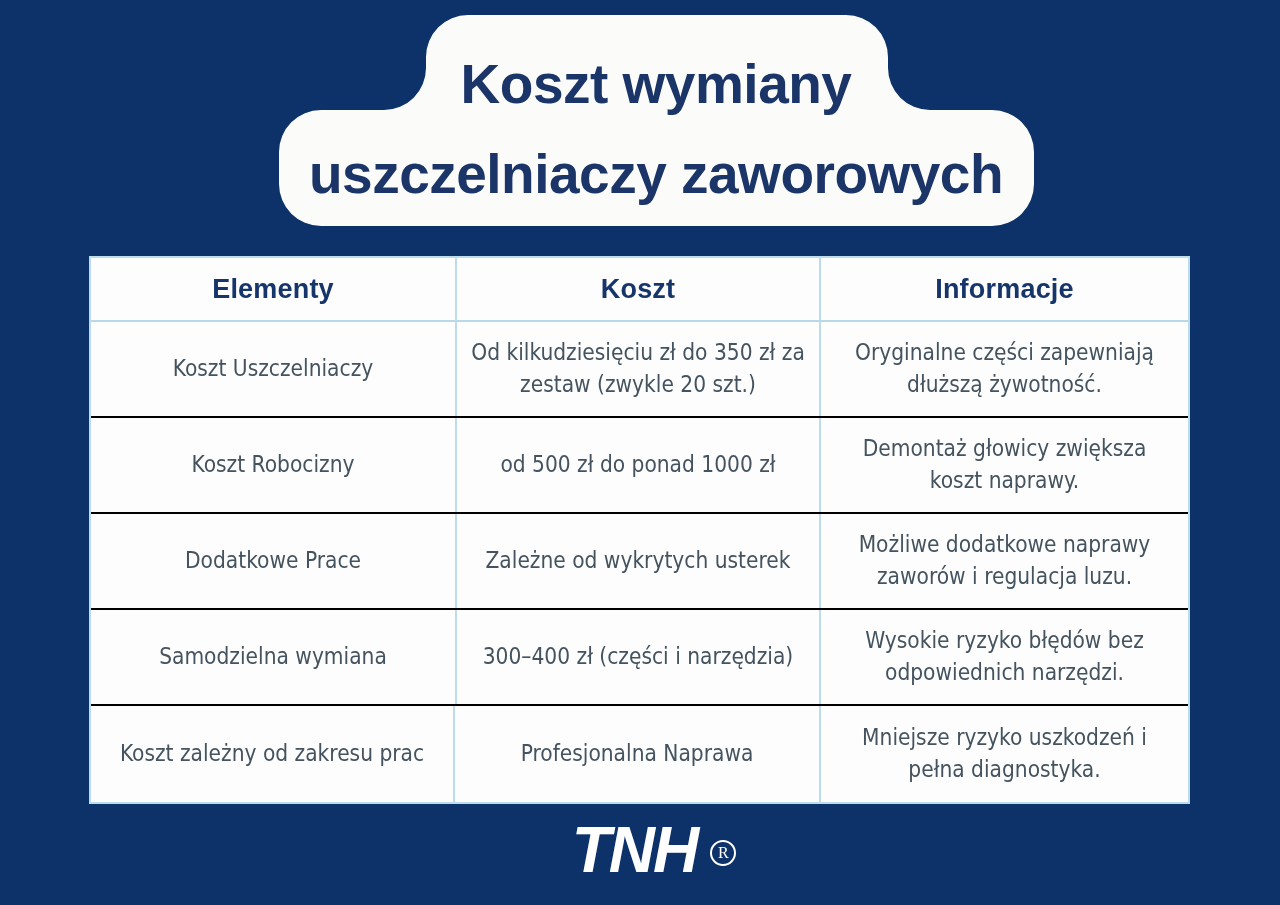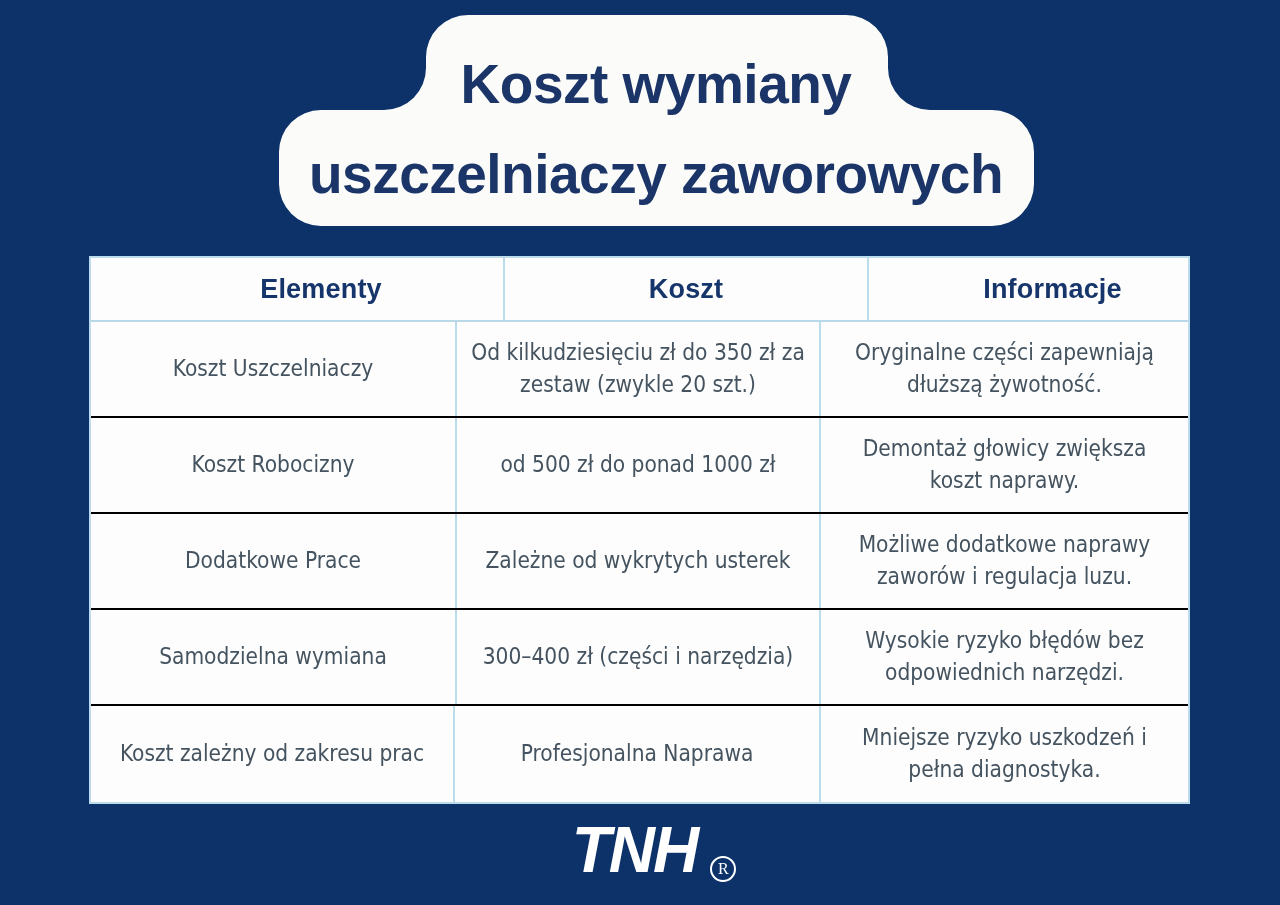--- a/index.html
+++ b/index.html
@@ -73,21 +73,20 @@
     display: flex;
     width: 100%;
     border-bottom: 2px solid #000000;
   }
 
   .table-row:last-child { border-bottom: none; }
 
   .table-row.header-row {
     height: 64px;
     border-bottom: 2px solid #B9D9E8;
-    padding-left: 48px;
   }
 
   .table-row.body-row { height: 96px; }
 
   .cell {
     display: flex;
     align-items: center;
     justify-content: center;
     text-align: center;
     padding: 4px 14px;
@@ -125,21 +124,21 @@
     top: 815px;
     width: 1280px;
     height: 70px;
     display: flex;
     align-items: center;
     justify-content: center;
   }
 
   .brand-wrap {
     display: flex;
-    align-items: flex-end;
+    align-items: center;
     gap: 13px;
     margin-left: 28px;
   }
 
   .brand-mark {
     color: #FFFFFF;
     font-weight: 700;
     font-style: italic;
     font-size: 64px;
     letter-spacing: -2px;

